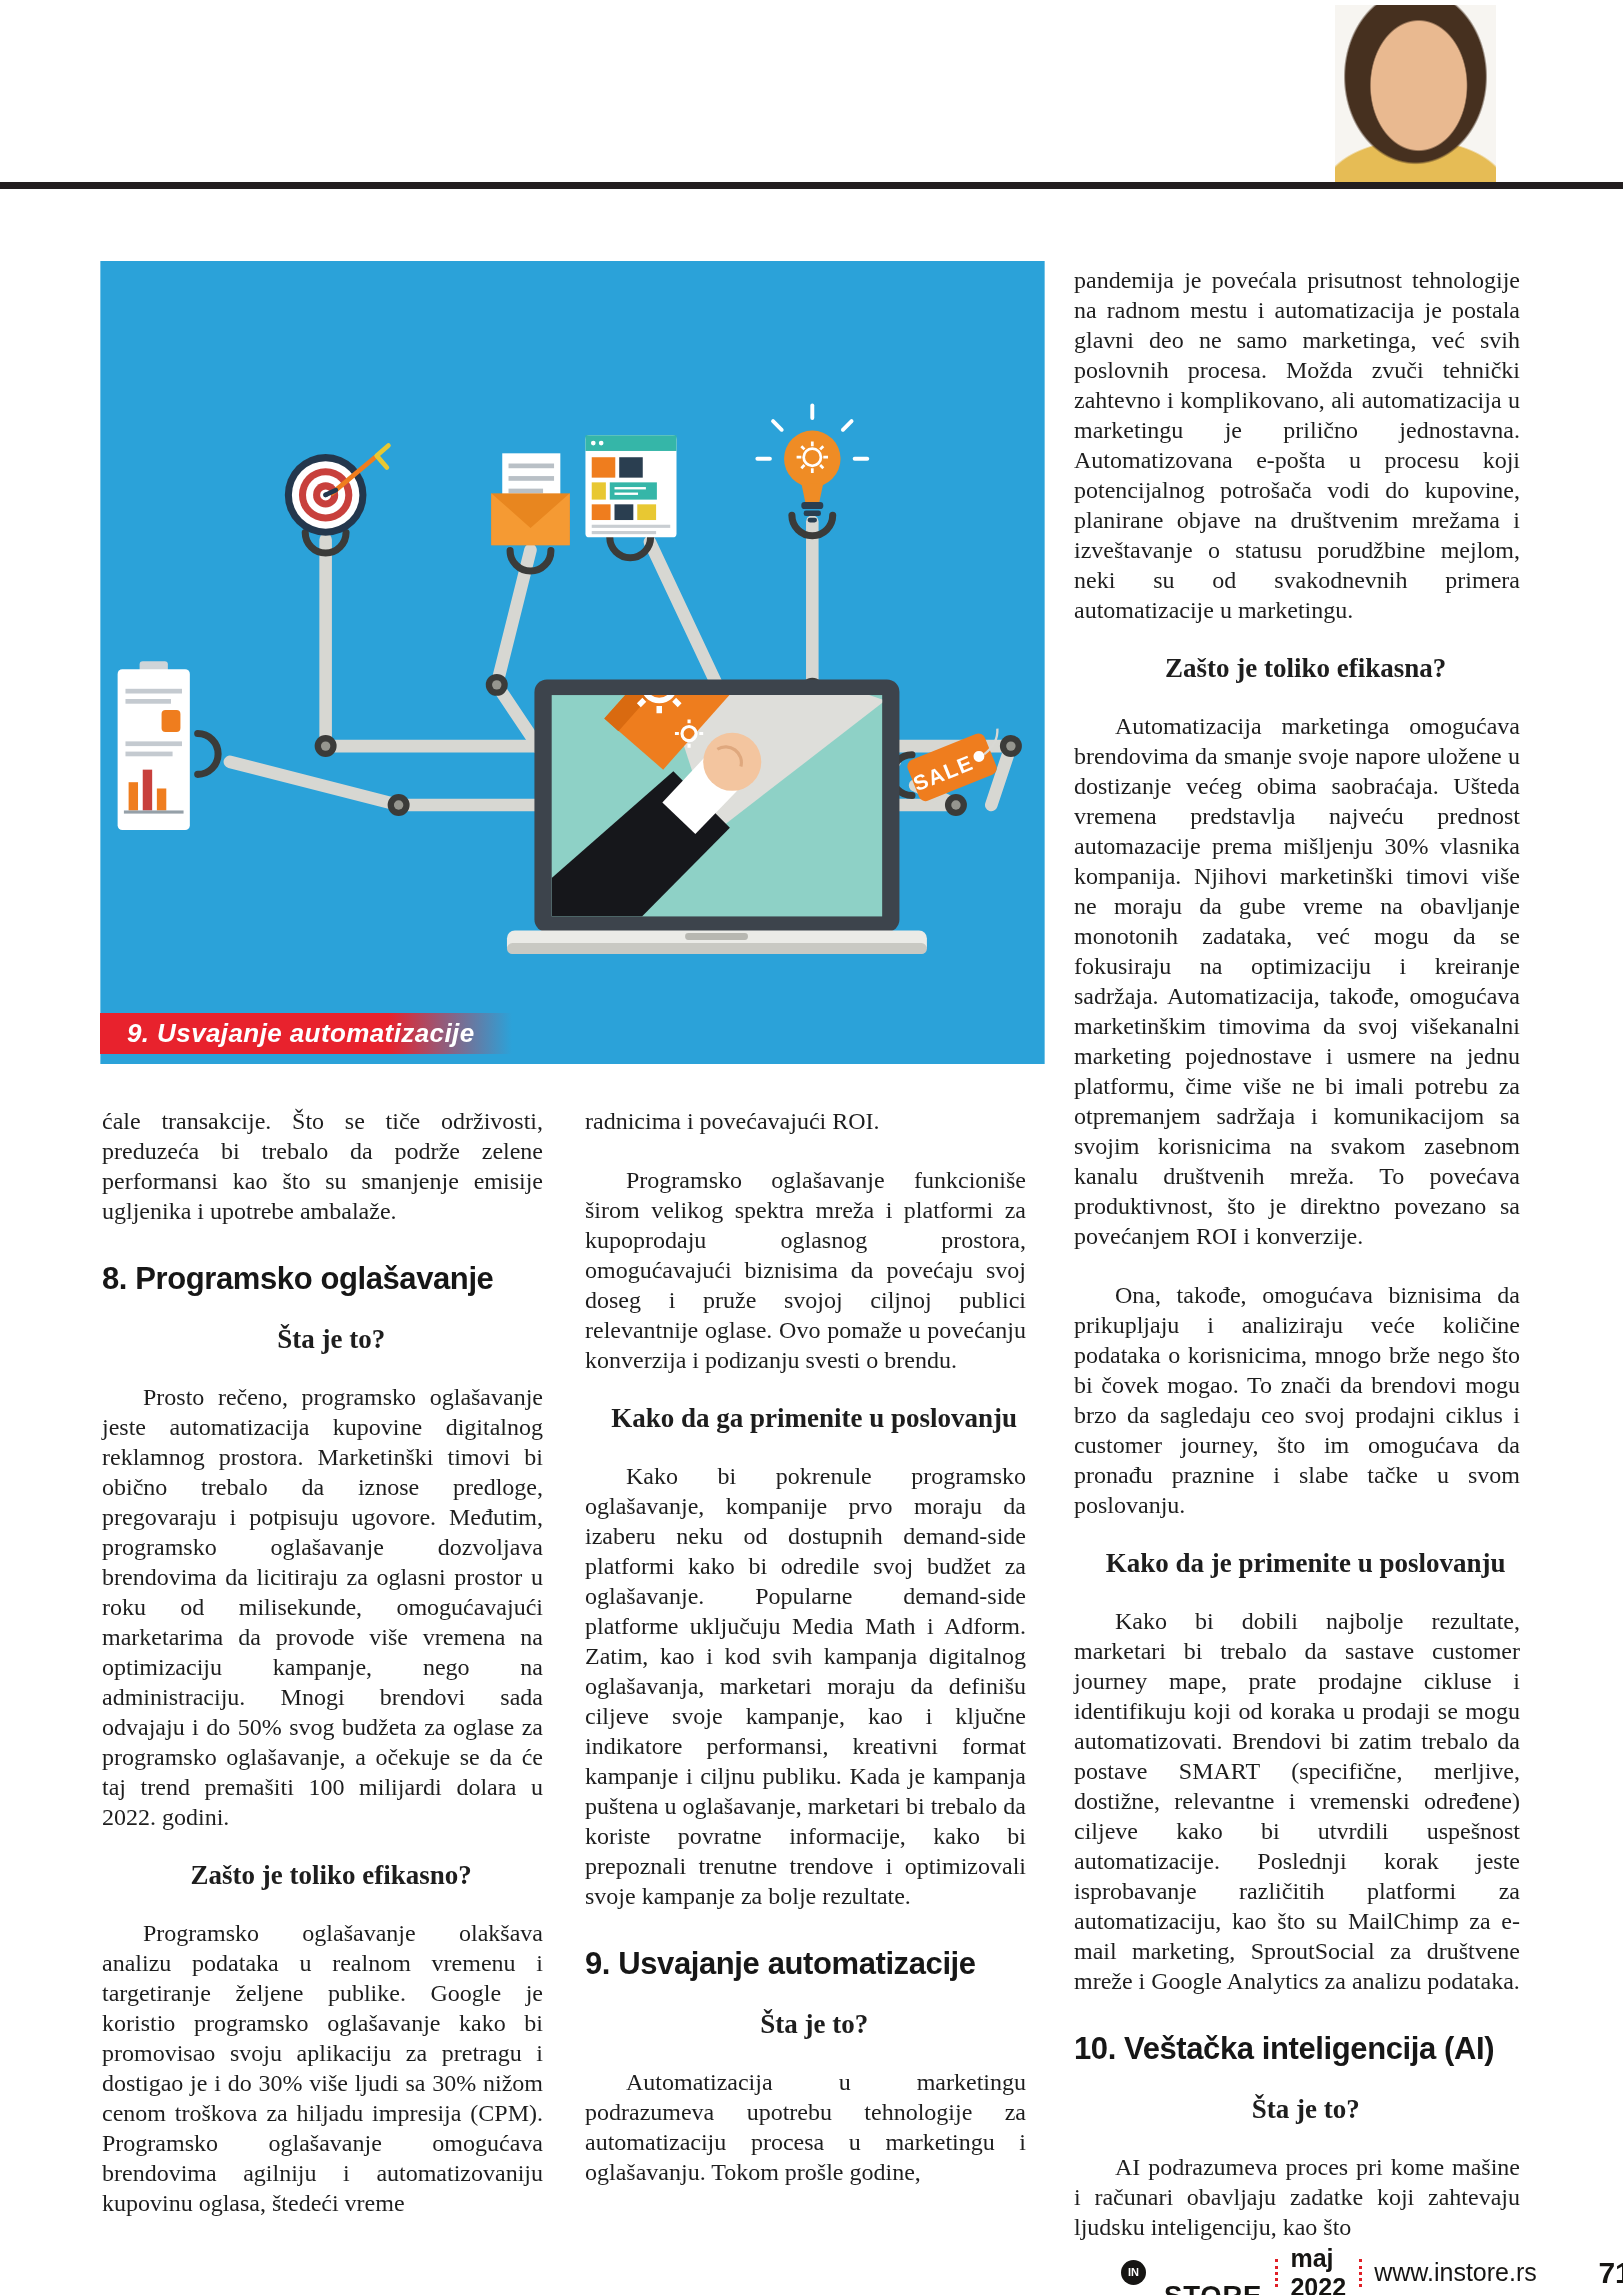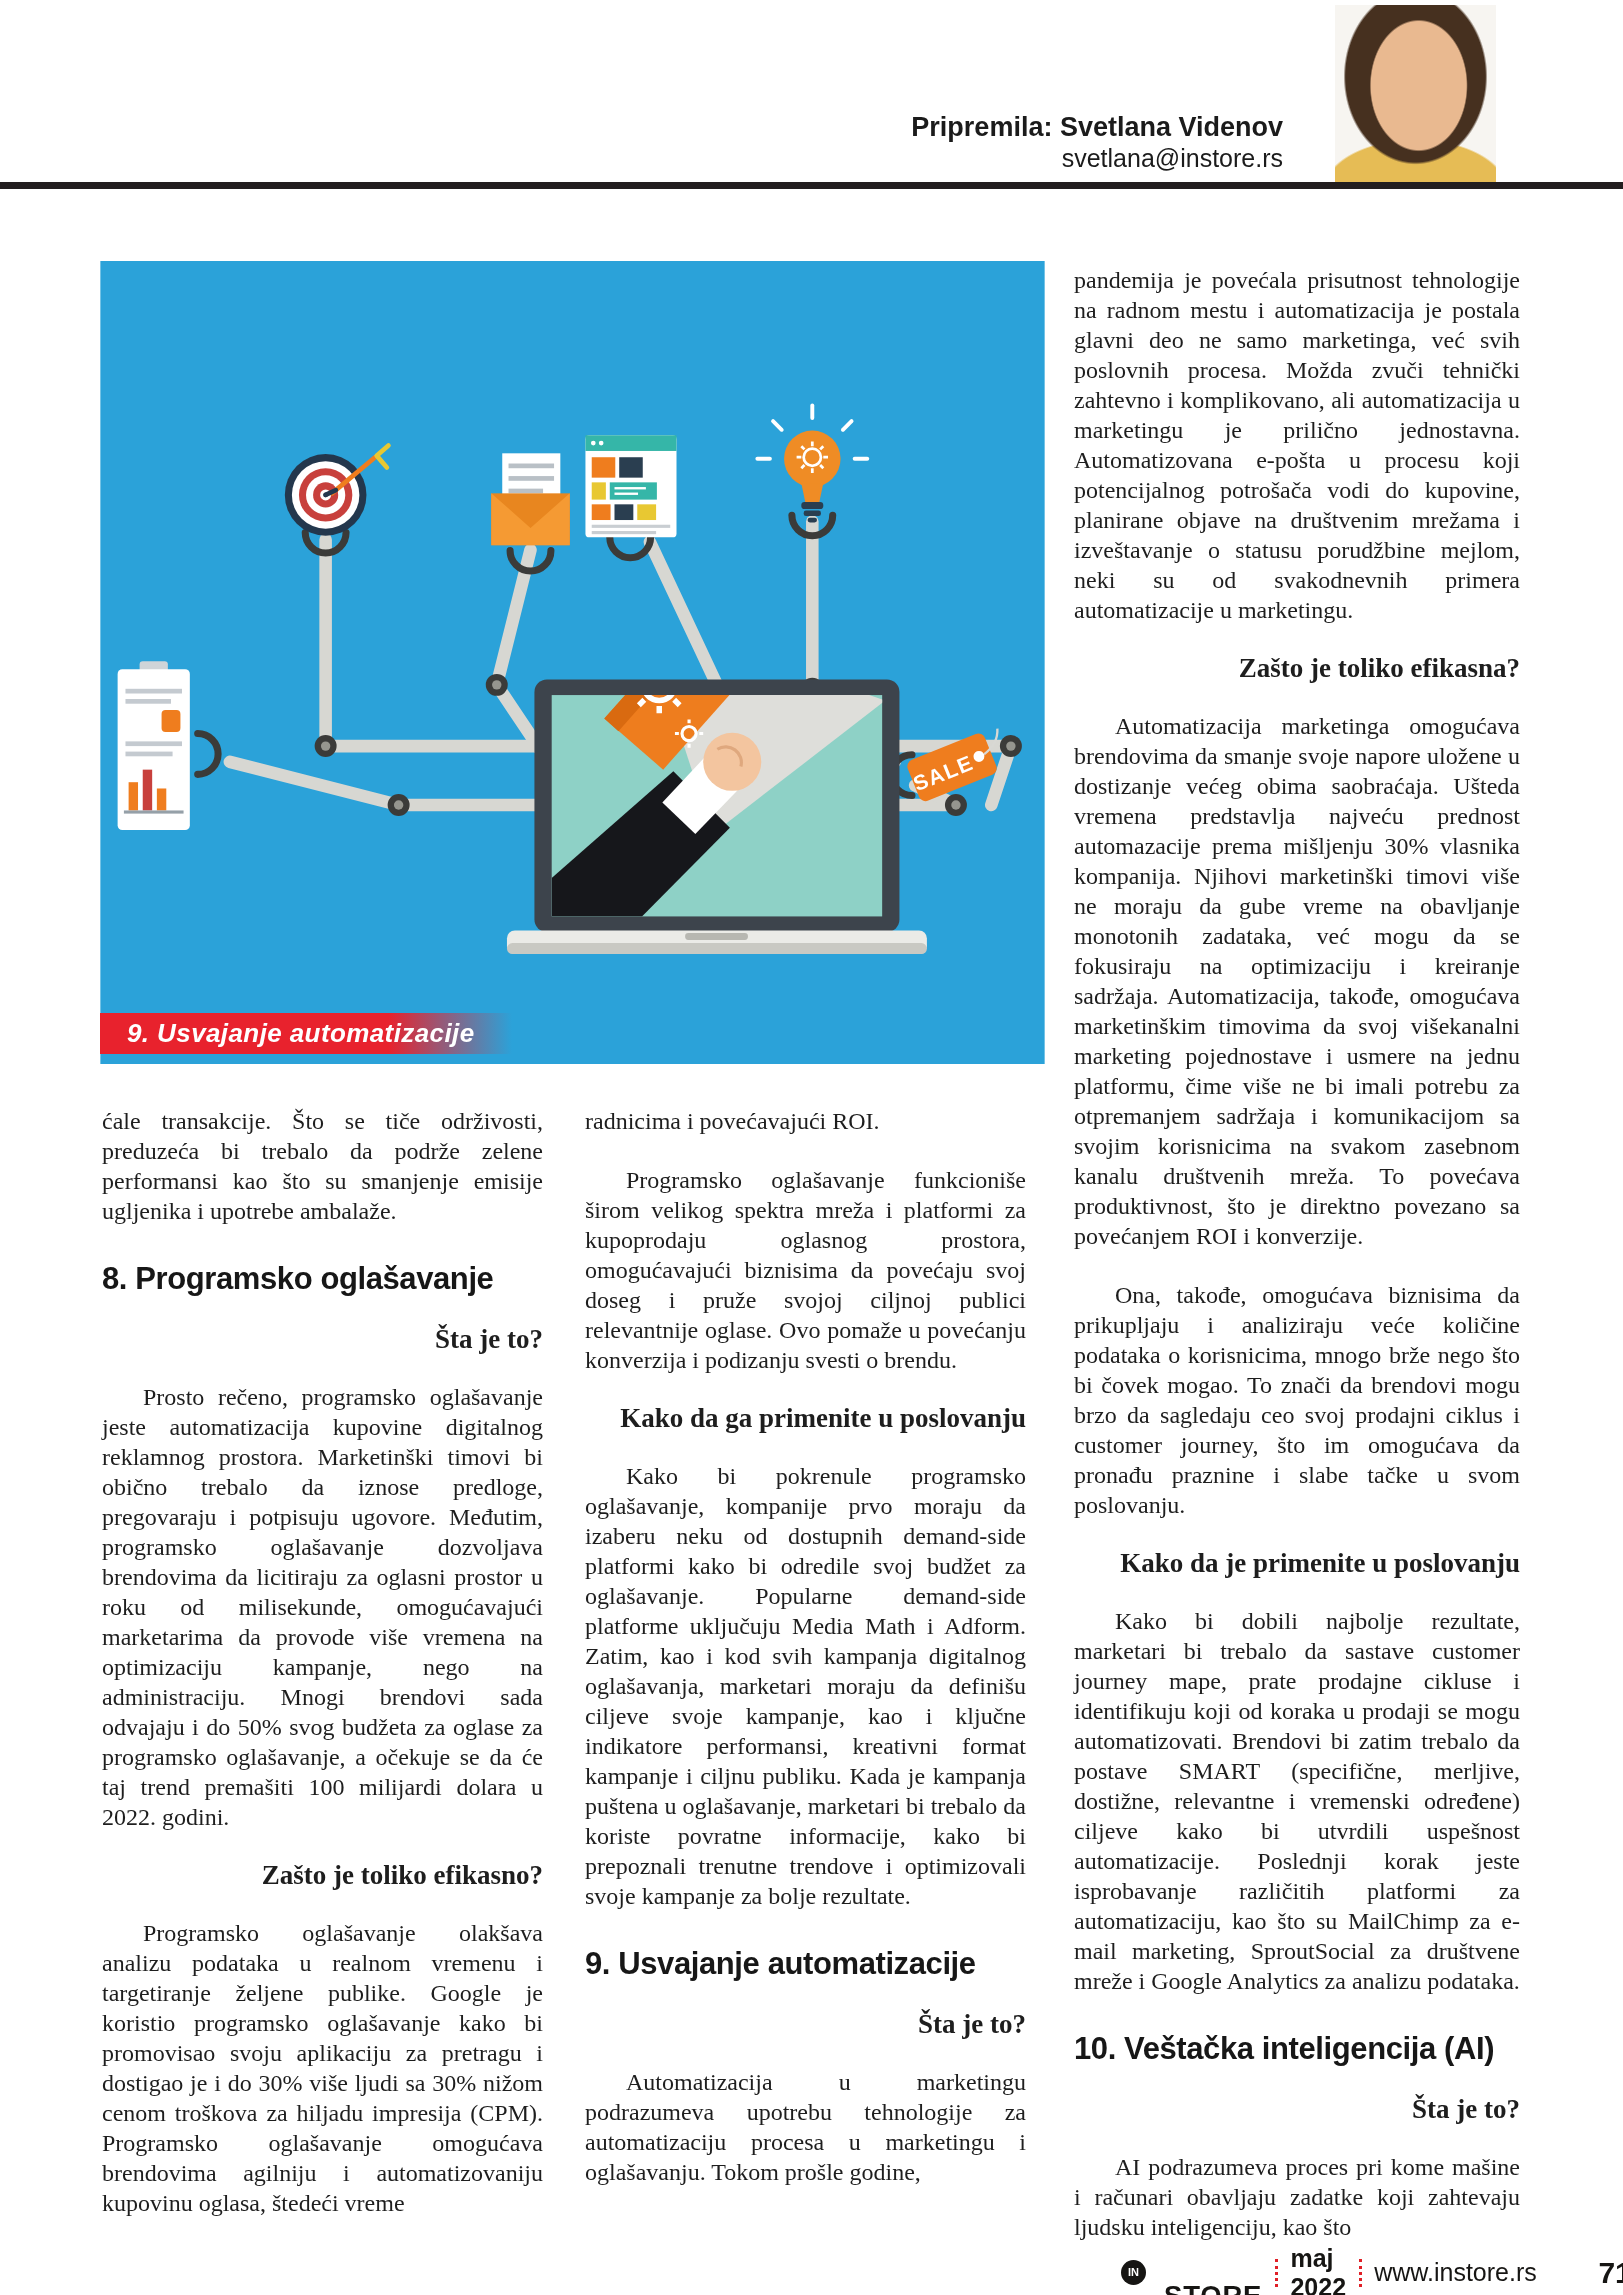--- a/index.html
+++ b/index.html
@@ -39,44 +39,40 @@
   .col3 { left:1074px; top:265px; width:446px; }
 
   .col p { margin:0; font-size:24px; line-height:30px; }
   .col p.p-indent { text-indent:41px; }
   .col p + p { margin-top:29px; }
   .col h2 { font-family:"Liberation Sans", sans-serif; font-weight:bold;
             font-size:31px; line-height:35px; color:#171717; margin:35px 0 23.6px 0;
             letter-spacing:-0.4px; text-align:left; }
   .col h3 { font-family:"Liberation Serif", serif; font-weight:bold;
             font-size:27px; line-height:31px; margin:28px 0 27px 0;
-            padding-left:17.3px; text-align:right; }
+            padding-left:17.3px; text-align:center; }
 
   
   .footer { position:absolute; left:1121px; top:2233px; display:flex; align-items:center;
             gap:12.6px; font-family:"Liberation Sans", sans-serif; color:#161513; }
   .logo { display:flex; align-items:center; gap:18px; }
   .logo-circle { display:inline-block; width:25px; height:25px; border-radius:50%;
             background:#161513; color:#fff; font-size:11px; font-weight:bold;
             line-height:25px; text-align:center; letter-spacing:0; }
   .logo-store { font-weight:bold; font-size:27.5px; letter-spacing:0.8px;margin-top:47px; }
   .fsep { width:0; height:28px; border-left:3.9px dotted #e01f26; }
   .fissue { font-weight:bold; font-size:25px; }
   .fsite { font-size:25px; }
   .fpage { font-weight:bold; font-size:30px; margin-left:49px; }
 </style>
 </head>
 <body>
 
 <div class="page">
 
-  <div class="byline">
-    <div class="byline-name">Pripremila: Svetlana Videnov</div>
-    <div class="byline-email">svetlana@instore.rs</div>
-  </div>
   <div class="photo"></div>
   <div class="rule"></div>
 
   <figure class="illustration">
     <svg width="945" height="803" viewBox="0 0 1203 1023" xmlns="http://www.w3.org/2000/svg">
       <rect width="1203" height="1023" fill="#2ba2d9"></rect>
 
       <g stroke="#d7d7d2" stroke-width="16" stroke-linecap="round" fill="none">
         <path d="M287 355 L287 618"></path>
           <path d="M287 618 L555 618"></path>

